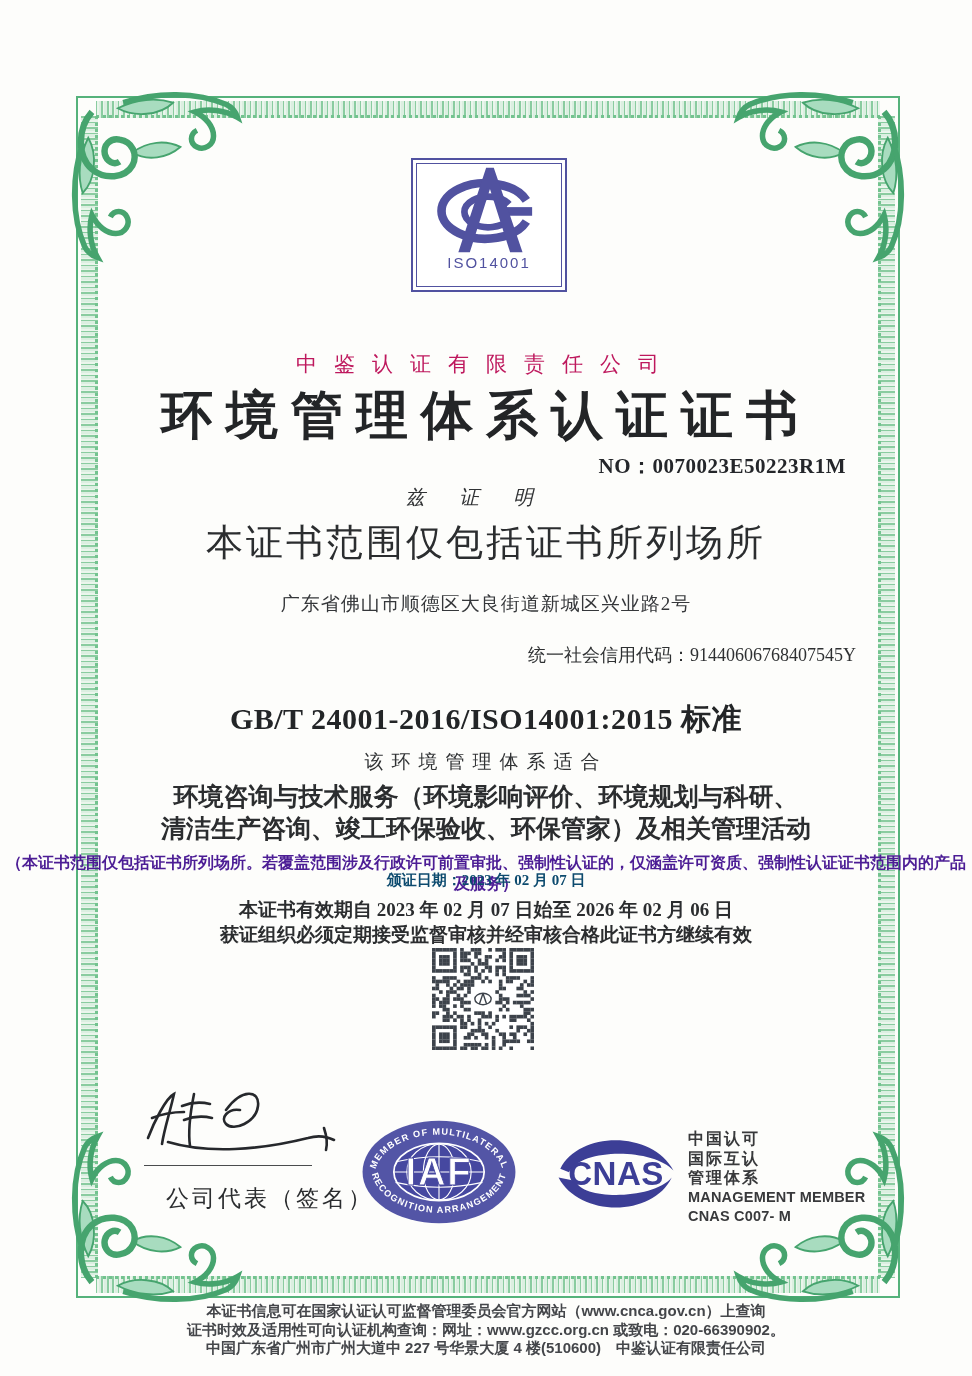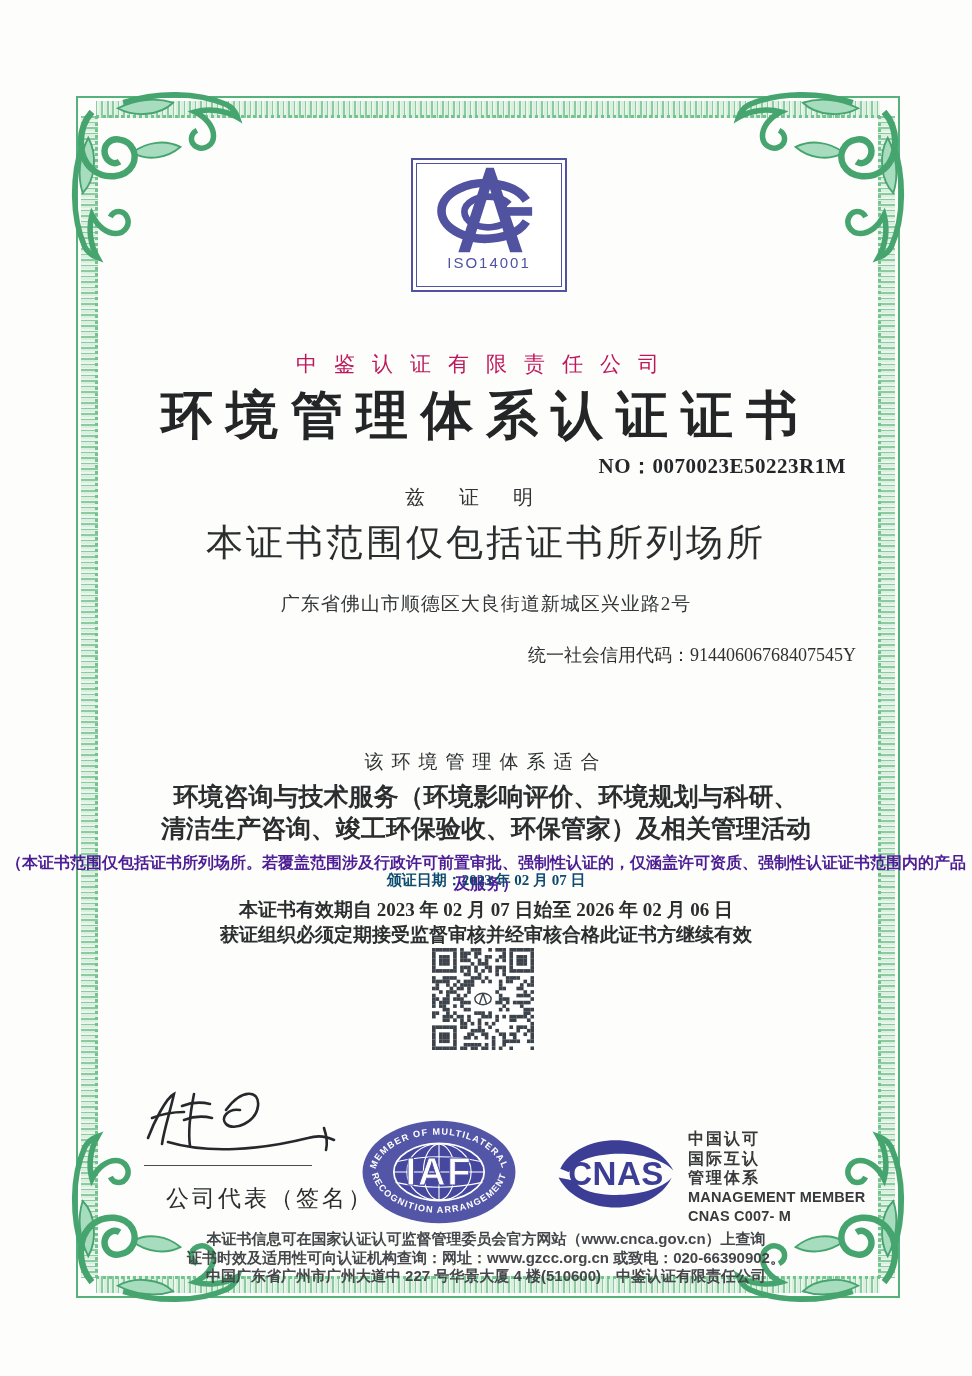--- a/index.html
+++ b/index.html
@@ -26,21 +26,21 @@
   .abs{position:absolute;left:0;right:0;text-align:center;}
   .serif{font-family:"Liberation Serif","DejaVu Serif",serif;}
   .logo-outer{position:absolute;top:158px;left:calc(50% - 75px);width:146px;height:124px;
               border:2px solid #5152a0;padding:3px;background:#fff;}
   .logo-inner{width:100%;height:100%;border:1.5px solid #5152a0;box-sizing:border-box;
               display:flex;flex-direction:column;align-items:center;justify-content:flex-start;}
   .iso-label{color:#5152a0;font-size:15px;letter-spacing:2px;font-family:"Liberation Sans",sans-serif;margin-top:-2px;}
   .org-name{top:350px;font-size:21px;letter-spacing:17px;color:#be185d;}
   .title{top:381px;font-size:52px;font-weight:bold;letter-spacing:13px;color:#232527;}
   .cert-no{top:452px;text-align:right;right:126px;left:auto;font-size:21px;font-weight:bold;letter-spacing:.5px;}
-  .hereby{top:484px;font-size:20px;letter-spacing:34px;color:#303234;}
+  .hereby{top:484px;font-size:20px;letter-spacing:34px;color:#303234;font-style:italic;}
   .company{top:518px;font-size:37px;letter-spacing:3px;color:#2b2d2f;}
   .address{top:591px;font-size:19px;letter-spacing:1px;color:#35373a;}
   .credit{top:643px;text-align:right;right:116px;left:auto;font-size:18px;color:#2e3032;}
   .conform{top:676px;font-size:19px;letter-spacing:8px;color:#303234;}
   .standard{top:699px;font-size:30px;font-weight:bold;letter-spacing:.5px;color:#232527;}
   .suits{top:749px;font-size:19px;letter-spacing:8px;color:#303234;}
   .scope1{top:780px;font-size:25px;font-weight:bold;color:#2b2d2f;}
   .scope2{top:812px;font-size:25px;font-weight:bold;color:#2b2d2f;}
   .disclaimer{top:853px;font-size:16px;font-weight:bold;color:#4c1d95;}
   .issue{top:871px;font-size:15px;font-weight:bold;color:#0c4a6e;}
@@ -48,21 +48,21 @@
   .surveil{top:922px;font-size:19px;font-weight:bold;color:#2b2d2f;}
   .qr-wrap{position:absolute;top:948px;left:432px;width:102px;height:102px;background:#fff;}
   .sig-svg{position:absolute;top:1082px;left:138px;}
   .sig-line{position:absolute;top:1165px;left:144px;width:168px;border-top:1.6px solid #4a4c4e;}
   .sig-label{position:absolute;top:1183px;left:166px;font-size:23px;letter-spacing:3px;color:#2b2d2f;}
   .iaf-svg{position:absolute;top:1119px;left:360px;}
   .cnas-svg{position:absolute;top:1127px;left:550px;}
   .cnas-text{position:absolute;top:1129px;left:688px;width:220px;line-height:19.5px;color:#38393b;text-align:left;}
   .cnas-text .cn{font-size:16px;font-weight:bold;letter-spacing:2px;}
   .cnas-text .en{font-size:14.5px;font-weight:bold;letter-spacing:.2px;}
-  .footer{top:1230px;font-size:15px;font-weight:bold;color:#44464a;line-height:18.5px;}
+  .footer{top:1302px;font-size:15px;font-weight:bold;color:#44464a;line-height:18.5px;}
 </style>
 </head>
 <body>
 
 <div class="page">
 
   <div class="frame-line"></div>
   <div class="lace h top"></div>
   <div class="lace h bottom"></div>
   <div class="lace v left"></div>
@@ -125,20 +125,21 @@
 
   <div class="abs serif org-name">中鉴认证有限责任公司</div>
   <div class="abs title">环境管理体系认证证书</div>
   <div class="abs serif cert-no">NO：0070023E50223R1M</div>
   <div class="abs serif hereby">兹证明</div>
 
   <div class="abs serif company">本证书范围仅包括证书所列场所</div>
   <div class="abs serif address">广东省佛山市顺德区大良街道新城区兴业路2号</div>
   <div class="abs serif credit">统一社会信用代码：91440606768407545Y</div>
 
+  <div class="abs serif standard">GB/T 24001-2016/ISO14001:2015 标准</div>
   <div class="abs serif suits">该环境管理体系适合</div>
   <div class="abs scope1">环境咨询与技术服务（环境影响评价、环境规划与科研、</div>
   <div class="abs scope2">清洁生产咨询、竣工环保验收、环保管家）及相关管理活动</div>
   <div class="abs disclaimer">（本证书范围仅包括证书所列场所。若覆盖范围涉及行政许可前置审批、强制性认证的，仅涵盖许可资质、强制性认证证书范围内的产品及服务）</div>
 
   <div class="abs serif issue">颁证日期：2023 年 02 月 07 日</div>
   <div class="abs serif validity">本证书有效期自 2023 年 02 月 07 日始至 2026 年 02 月 06 日</div>
   <div class="abs serif surveil">获证组织必须定期接受监督审核并经审核合格此证书方继续有效</div>
 
   <div class="qr-wrap">

